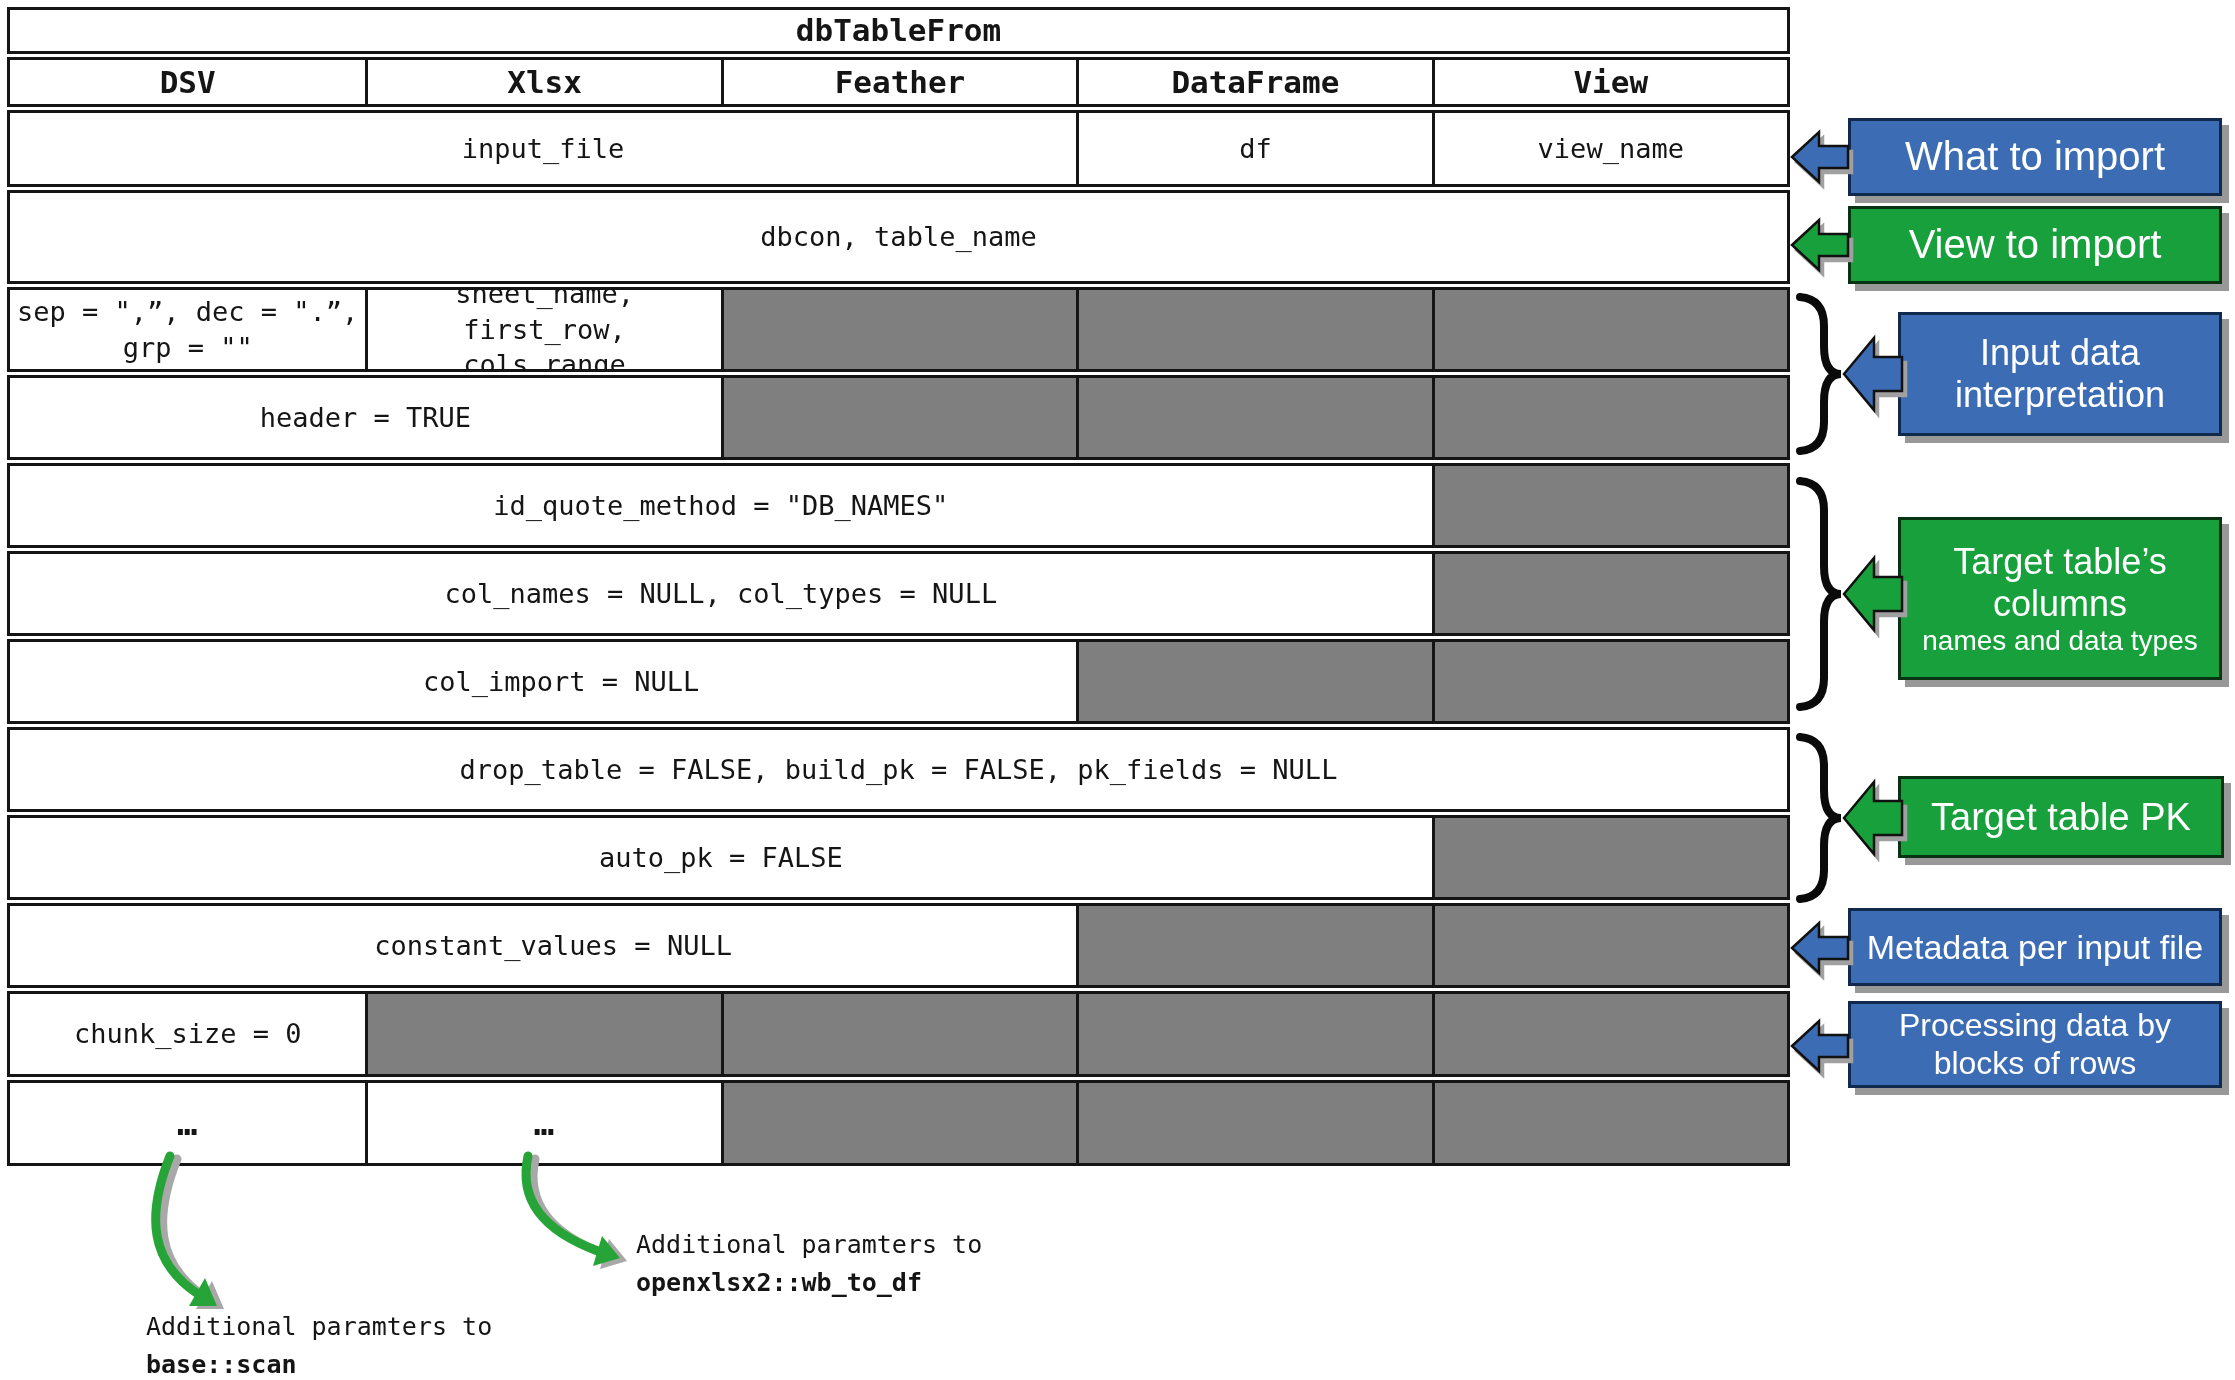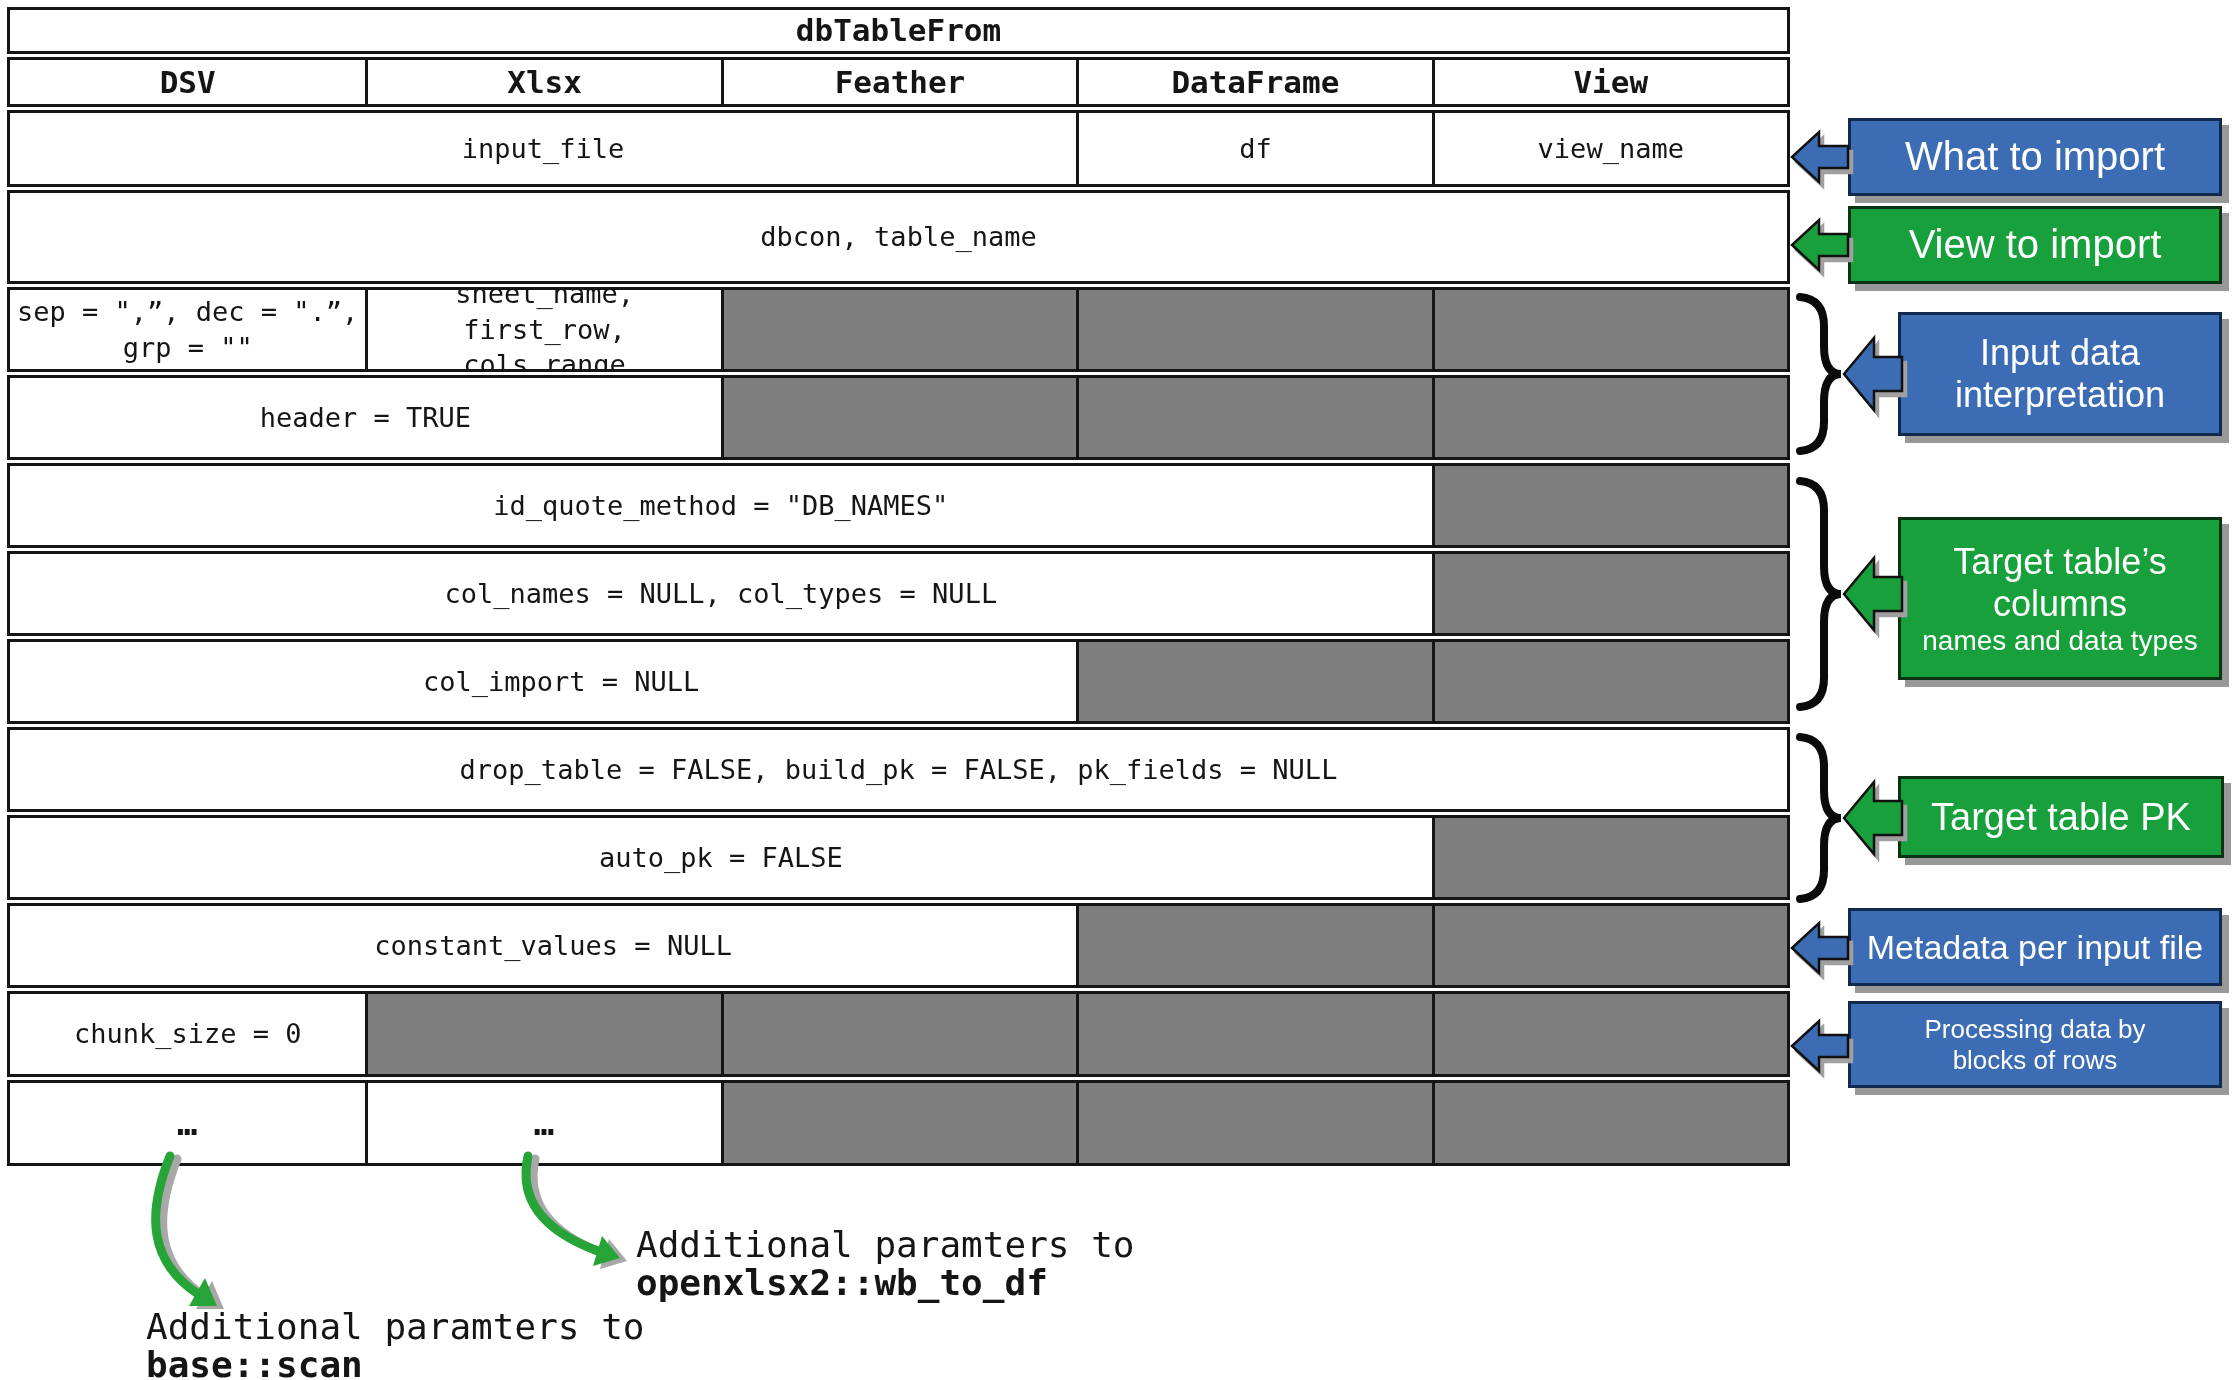--- a/index.html
+++ b/index.html
@@ -24,21 +24,21 @@
            align-items:center;justify-content:center;text-align:center;color:#ffffff;
            font-family:"Liberation Sans",sans-serif;white-space:pre-line;line-height:1.18;
            box-shadow:7px 7px 0 var(--shadow);}
   .ann-box.blue{background:var(--blue);border:3px solid #10294d;}
   .ann-box.green{background:var(--green);border:3px solid #073312;}
   .ann-sub{line-height:1.1;}
   .arrow-svg{position:absolute;filter:drop-shadow(4px 5px 0 #a0a0a0);}
   .brace-svg{position:absolute;}
 
   
-  .fnote{position:absolute;font-size:36px;line-height:38px;color:#151515;white-space:nowrap;}
+  .fnote{position:absolute;font-size:25px;line-height:38px;color:#151515;white-space:nowrap;}
   .fnote .l2{font-weight:bold;}
 
   #curve-arrows{position:absolute;left:0;top:0;pointer-events:none;}
 </style>
 </head>
 <body>
 
 <div id="canvas" style="--blue: #3c6cb3; --green: #18a03c; --cell-gray: #7f7f7f; --shadow: #989898;">
   <div id="param-table">
       <div class="trow first" style="height: 47px;">
@@ -143,21 +143,21 @@
       <svg width="62" height="80" viewBox="0 0 62 80" class="arrow-svg" style="left: 1842px; top: 778px;">
         <polygon points="2,40 32,4 32,23 60,23 60,57 32,57 32,76" fill="#18a03c" stroke="#111111" stroke-width="2.5" stroke-linejoin="miter"></polygon>
       </svg>
       <svg width="52" height="172" viewBox="0 0 52 172" class="brace-svg" style="left: 1794px; top: 732px;">
         <path d="M 6 5 Q 30 7 30 34 L 30 58 Q 30 86 47 86 Q 30 86 30 114 L 30 138 Q 30 165 6 167" fill="none" stroke="#0a0a0a" stroke-width="8" stroke-linecap="round"></path>
       </svg>
       <div class="ann-box blue" style="left: 1848px; top: 908px; width: 374px; height: 78px; font-size: 34px;"><div>Metadata per input file</div></div>
       <svg width="60" height="56" viewBox="0 0 60 56" class="arrow-svg" style="left: 1790px; top: 920px;">
         <polygon points="2,28 29,3 29,17 58,17 58,39 29,39 29,53" fill="#3c6cb3" stroke="#111111" stroke-width="2.5" stroke-linejoin="miter"></polygon>
       </svg>
-      <div class="ann-box blue" style="left: 1848px; top: 1001px; width: 374px; height: 87px; font-size: 26px;"><div>Processing data by
+      <div class="ann-box blue" style="left: 1848px; top: 1001px; width: 374px; height: 87px; font-size: 32px;"><div>Processing data by
 blocks of rows</div></div>
       <svg width="60" height="56" viewBox="0 0 60 56" class="arrow-svg" style="left: 1790px; top: 1018px;">
         <polygon points="2,28 29,3 29,17 58,17 58,39 29,39 29,53" fill="#3c6cb3" stroke="#111111" stroke-width="2.5" stroke-linejoin="miter"></polygon>
       </svg>
     </div>
   <div id="footnotes">
       <div class="fnote" style="left: 146px; top: 1308px;">
         <div>Additional paramters to</div>
         <div class="l2">base::scan</div>
       </div>

